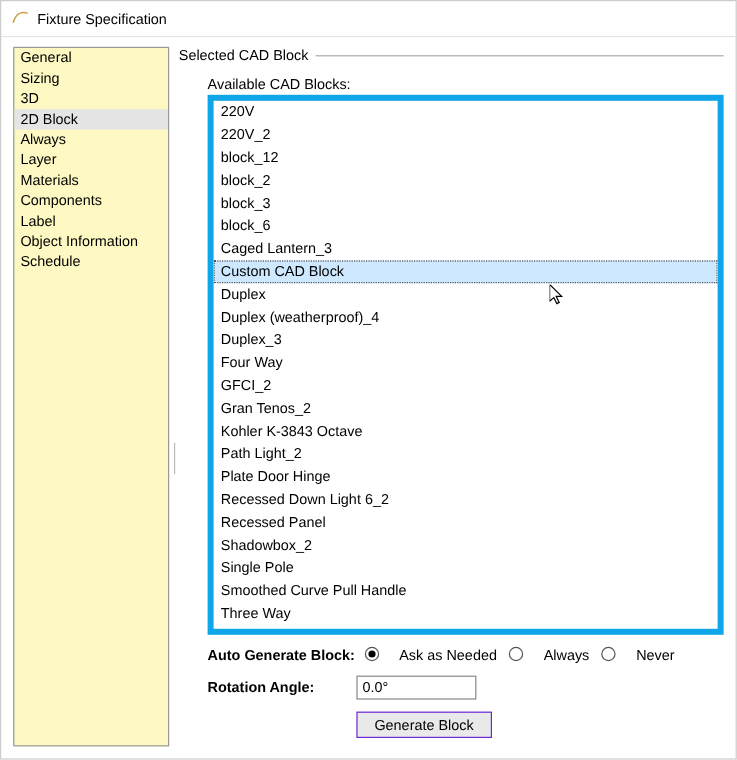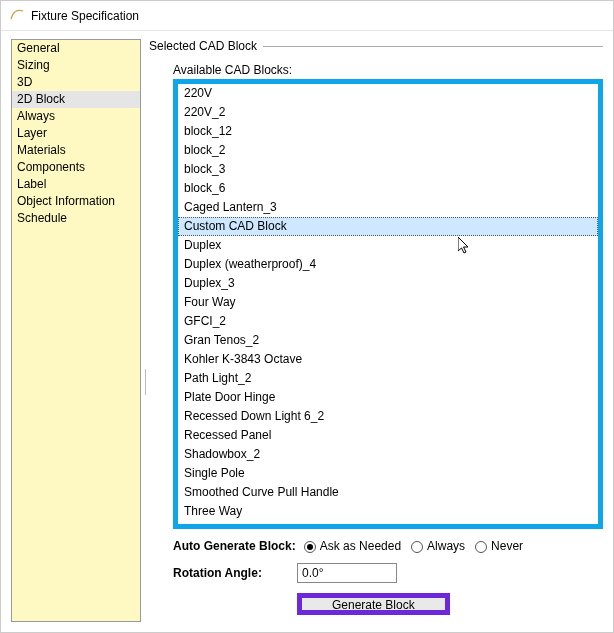--- a/index.html
+++ b/index.html
@@ -79,37 +79,37 @@
   }
   .row {
     display: flex;
     align-items: center;
     margin-left: 24px;
     margin-top: 10px;
     gap: 8px;
   }
   .row .row-label { width: auto; font-weight: bold; }
   .radio-group { display: flex; align-items: center; gap: 10px; }
-  .radio-opt { display: flex; align-items: flex-end; gap: 4px; }
+  .radio-opt { display: flex; align-items: flex-start; gap: 17px; }
   .radio-circle {
     width: 12px; height: 12px; border: 1px solid #555; border-radius: 50%;
     display: inline-flex; align-items: center; justify-content: center;
     background: #fff;
   }
   .radio-circle .dot { width: 6px; height: 6px; border-radius: 50%; background: #000; }
   .text-input {
     border: 1px solid #888; height: 20px; width: 100px; padding: 2px 4px;
     font-family: inherit; font-size: 12px; background: #fff;
   }
   .gen-row { margin-left: 24px; margin-top: 10px; display: flex; }
   .gen-btn {
     margin-left: 124px;
     height: 22px;
-    padding: 0 30px;
-    border: 5px solid #6d28d9;
+    padding: 0 14px;
+    border: 1px solid #6d28d9;
     background: #e9e9e9;
     font-family: inherit;
     font-size: 12px;
     cursor: default;
   }
   .cursor {
     position: absolute;
     left: 280px;
     top: 153px;
     pointer-events: none;

